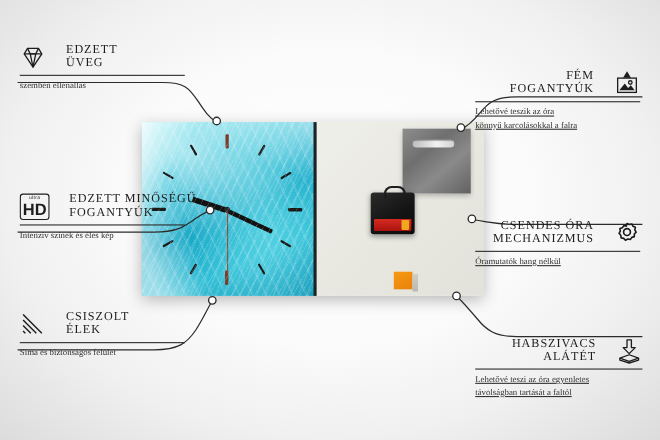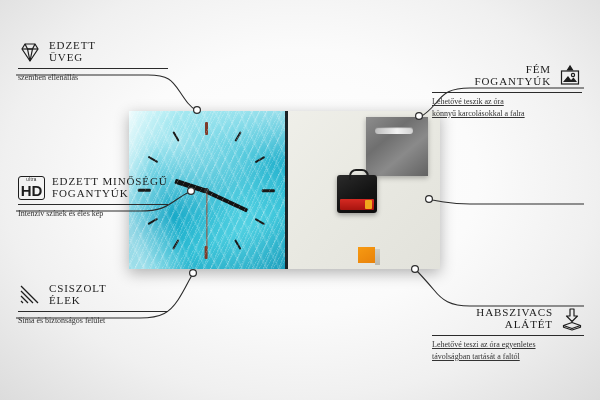--- a/index.html
+++ b/index.html
@@ -83,21 +83,21 @@
     position:absolute;left:393px;top:247px;width:17px;height:16px;
     background:linear-gradient(150deg,#f79a12,#e8820a);
   }
   .foam:after{
     content:"";position:absolute;left:17px;top:2px;width:5px;height:16px;
     background:linear-gradient(180deg,#cfcfc8,#b9b9b2);
   }
 
   
   .callout{position:absolute;}
-  .head{display:flex;align-items:center;gap:7px;}
+  .head{display:flex;align-items:center;gap:18px;}
   .head.right{justify-content:flex-end;margin-top:24px;}
   .titles{line-height:1.08;}
   .t1,.t2{
     font-size:11px;letter-spacing:.9px;color:#1d1d1d;white-space:nowrap;
     font-family:"Liberation Serif",serif;
   }
   .right .titles{text-align:right;}
   .rule{height:1px;background:#2b2b2b;margin:4px 0 3px;}
   .desc{
     font-size:8px;line-height:1.45;color:#333;white-space:nowrap;
@@ -244,20 +244,36 @@
           <path d="M5 18 L10 12 L13 16 L15.5 13.5 L19 18 Z" fill="#1d1d1d" stroke="none"></path>
           <circle cx="15" cy="11" r="1.6"></circle>
         </svg>
       </span>
     </div>
     <div class="rule"></div>
     <div class="desc">Lehetővé teszik az óra</div>
     <div class="desc">könnyű karcolásokkal a falra</div>
   </div>
 
+  <div class="callout right" style="left:432px;top:176px;width:150px;">
+    <div class="head right">
+      <span class="titles">
+        <div class="t1">CSENDES ÓRA</div>
+        <div class="t2">MECHANIZMUS</div>
+      </span>
+      <span class="ico">
+        <svg viewBox="0 0 24 24" fill="none" stroke="#1d1d1d" stroke-width="1.5" stroke-linejoin="round">
+          <path d="M12 3.2 L14.1 4.1 L16.4 3.6 L17.4 5.7 L19.6 6.7 L19.1 9 L20.3 11 L18.7 12.7 L18.6 15.1 L16.4 15.8 L15 17.7 L12.7 17.3 L10.6 18.4 L9 16.7 L6.7 16.2 L6.3 13.9 L4.8 12.1 L5.9 10.1 L5.6 7.8 L7.8 7 L9.1 5.1 L11.4 5.5 Z"></path>
+          <circle cx="12" cy="11" r="3.1"></circle>
+        </svg>
+      </span>
+    </div>
+    <div class="rule"></div>
+    <div class="desc">Óramutatók hang nélkül</div>
+  </div>
 
   <div class="callout right" style="left:432px;top:283px;width:152px;">
     <div class="head right">
       <span class="titles">
         <div class="t1">HABSZIVACS</div>
         <div class="t2">ALÁTÉT</div>
       </span>
       <span class="ico">
         <svg viewBox="0 0 24 24" fill="none" stroke="#1d1d1d" stroke-width="1.2" stroke-linejoin="round">
           <path d="M10 2 H14 V9 H17.5 L12 14.5 L6.5 9 H10 Z"></path>

